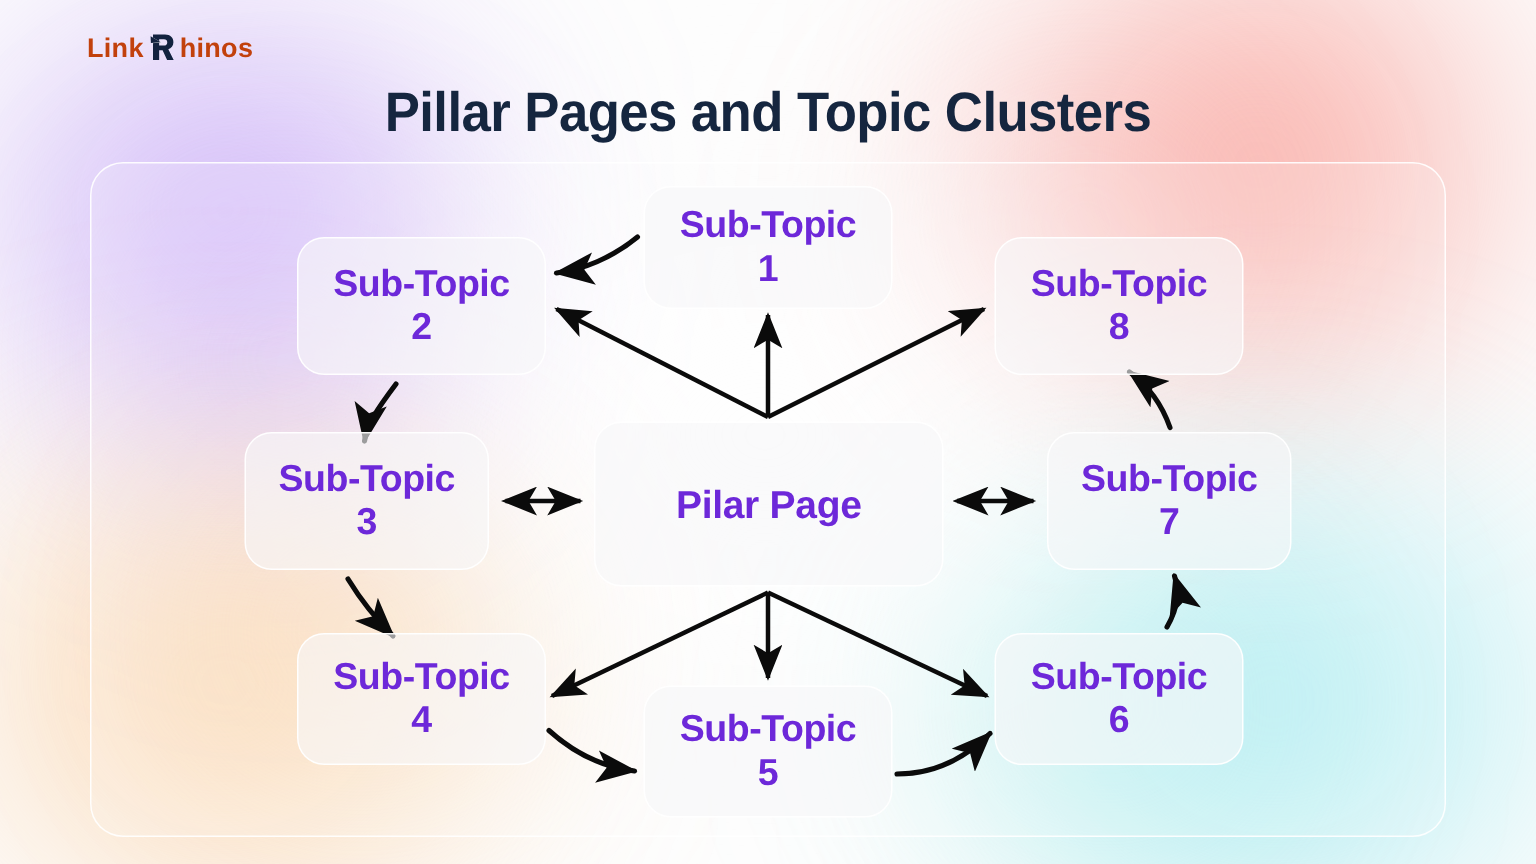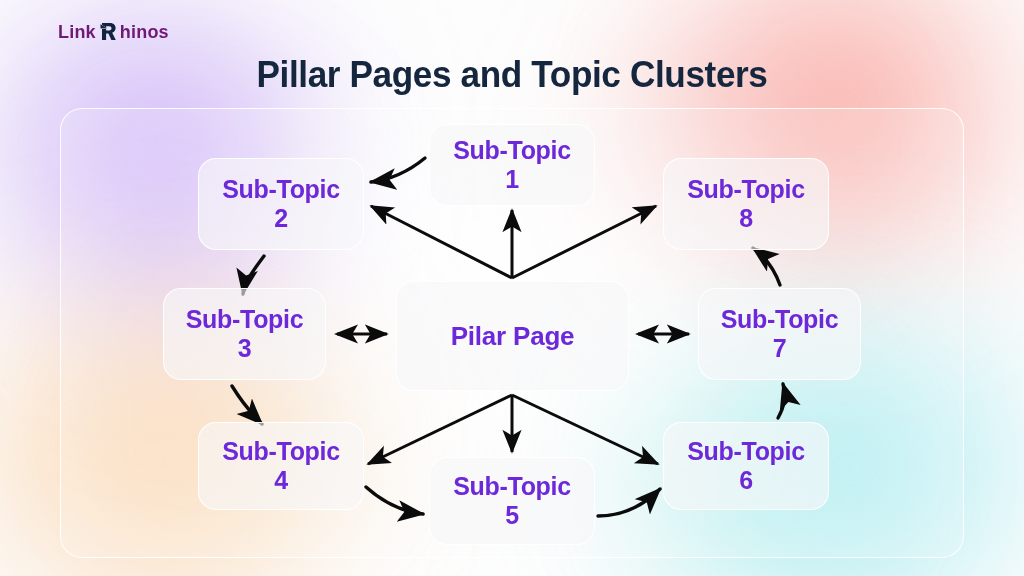--- a/index.html
+++ b/index.html
@@ -30,21 +30,21 @@
   .blob-teal { width:330px; height:270px; right:120px; bottom:-30px;
       background: radial-gradient(closest-side, rgba(160,235,230,.65), rgba(160,235,230,0)); }
   .blob-white-core { width:620px; height:420px; left:200px; top:80px;
       background: radial-gradient(closest-side, rgba(255,255,255,.92), rgba(255,255,255,0)); }
 
   
   #logo {
     position:absolute; left:58px; top:22px; z-index:6;
     display:flex; align-items:center; gap:4px;
     font-size:18px; font-weight:bold; letter-spacing:.2px;
-    color:#701a75;
+    color:#c2410c;
   }
   #logo .rhino-r { display:inline-flex; align-items:center; }
   #logo .lr-word { line-height:1; }
 
   
   #title {
     position:absolute; top:54px; left:0; width:100%; z-index:6;
     text-align:center;
     font-family:"Liberation Sans", sans-serif;
     font-size:37px; font-weight:bold; letter-spacing:-.4px;

